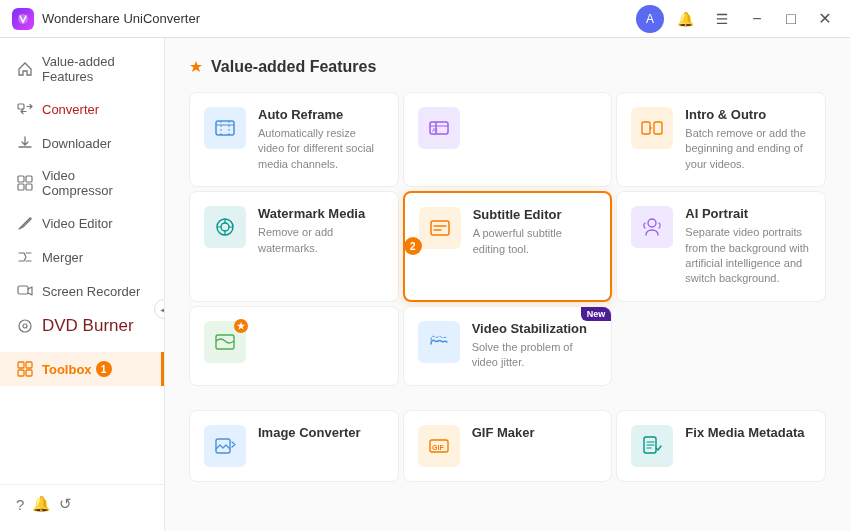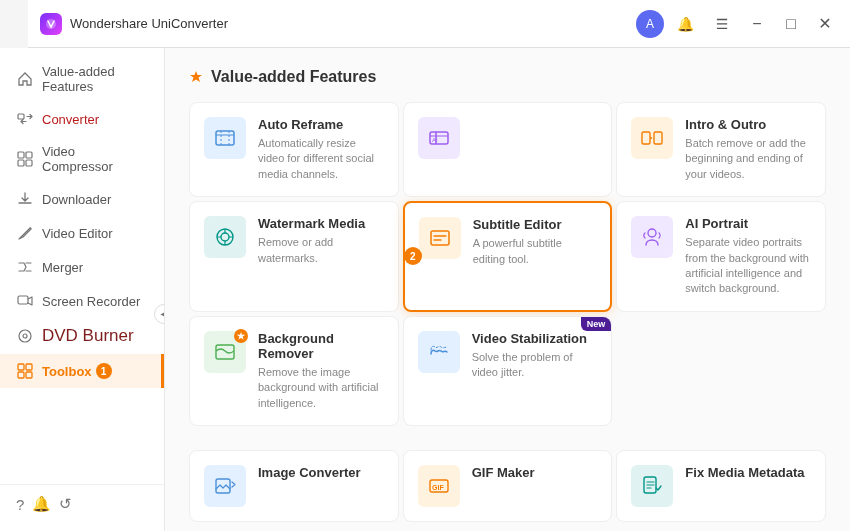--- a/index.html
+++ b/index.html
@@ -9,27 +9,26 @@
       font-family: 'Segoe UI', Arial, sans-serif;
       background: #f5f5f5;
       overflow: hidden;
       display: flex;
       flex-direction: column;
     }
 
     
     .title-bar {
       background: #ffffff;
-      height: 48px;
+      height: 38px;
       display: flex;
       align-items: center;
       padding: 0 12px;
       border-bottom: 1px solid #e0e0e0;
       user-select: none;
-      margin-left: 28px;
     }
     .title-bar-logo {
       width: 22px;
       height: 22px;
       background: linear-gradient(135deg, #7b2ff7, #e040fb);
       border-radius: 6px;
       display: flex;
       align-items: center;
       justify-content: center;
       color: white;
@@ -100,20 +99,21 @@
       color: #555;
       font-size: 13px;
       border-radius: 0;
       position: relative;
     }
     .sidebar-item.active {
       background: #fff3e8;
       color: #f57c00;
       font-weight: 600;
       border-right: 3px solid #f57c00;
+      margin-top: 8px;
     }
     .sidebar-item .icon {
       width: 18px;
       height: 18px;
       margin-right: 8px;
       display: flex;
       align-items: center;
       justify-content: center;
       font-size: 14px;
       flex-shrink: 0;
@@ -309,42 +309,42 @@
           <path d="M10 5.5H15M13 3.5L15 5.5L13 7.5" stroke="#777" stroke-width="1.2" stroke-linecap="round"></path>
           <path d="M9 10.5H4M6 8.5L4 10.5L6 12.5" stroke="#777" stroke-width="1.2" stroke-linecap="round"></path>
         </svg>
       </span>
       <span style="font-size:13px;color:#b91c1c;">Converter</span>
     </div>
 
     <div class="sidebar-item">
       <span class="icon">
         <svg width="16" height="16" viewBox="0 0 16 16" fill="none">
+          <path d="M8 2V10M5 7L8 10L11 7" stroke="#777" stroke-width="1.3" stroke-linecap="round"></path>
+          <path d="M2 12H14" stroke="#777" stroke-width="1.3" stroke-linecap="round"></path>
+        </svg>
+      </span>
+      <span style="font-size:13px;color:#555;">Downloader</span>
+    </div>
+
+    <div class="sidebar-item">
+      <span class="icon">
+        <svg width="16" height="16" viewBox="0 0 16 16" fill="none">
           <rect x="1" y="1" width="6" height="6" rx="1" stroke="#777" stroke-width="1.2"></rect>
           <rect x="9" y="1" width="6" height="6" rx="1" stroke="#777" stroke-width="1.2"></rect>
           <rect x="1" y="9" width="6" height="6" rx="1" stroke="#777" stroke-width="1.2"></rect>
           <rect x="9" y="9" width="6" height="6" rx="1" stroke="#777" stroke-width="1.2"></rect>
         </svg>
       </span>
       <span style="font-size:13px;color:#555;">Video Compressor</span>
     </div>
 
     <div class="sidebar-item">
       <span class="icon">
         <svg width="16" height="16" viewBox="0 0 16 16" fill="none">
-          <path d="M8 2V10M5 7L8 10L11 7" stroke="#777" stroke-width="1.3" stroke-linecap="round"></path>
-          <path d="M2 12H14" stroke="#777" stroke-width="1.3" stroke-linecap="round"></path>
-        </svg>
-      </span>
-      <span style="font-size:13px;color:#555;">Downloader</span>
-    </div>
-
-    <div class="sidebar-item">
-      <span class="icon">
-        <svg width="16" height="16" viewBox="0 0 16 16" fill="none">
           <path d="M2 14L5 11L11 5L13 3L14 4L12 6L6 12L2 14Z" stroke="#777" stroke-width="1.2" stroke-linejoin="round"></path>
           <circle cx="13.5" cy="3.5" r="1" fill="#777"></circle>
         </svg>
       </span>
       <span style="font-size:13px;color:#555;">Video Editor</span>
     </div>
 
     <div class="sidebar-item">
       <span class="icon">
         <svg width="16" height="16" viewBox="0 0 16 16" fill="none">
@@ -496,24 +496,20 @@
       </div>
 
       <div class="feature-card">
         <div class="card-icon-wrap green" style="position:relative;">
           <svg width="24" height="24" viewBox="0 0 24 24" fill="none">
             <rect x="3" y="5" width="18" height="14" rx="2" stroke="#4caf50" stroke-width="1.4"></rect>
             <path d="M3 11 Q8 7 12 11 Q16 15 21 11" stroke="#4caf50" stroke-width="1.2" fill="none"></path>
           </svg>
           <div style="position:absolute;top:-2px;right:-2px;background:#f57c00;color:white;border-radius:50%;width:14px;height:14px;font-size:9px;display:flex;align-items:center;justify-content:center;font-weight:bold;">★</div>
         </div>
-        <div class="card-content">
-          <div class="card-title">Background Remover</div>
-          <div class="card-desc">Remove the image background with artificial intelligence.</div>
-        </div>
       </div>
 
       <div class="feature-card">
         <div class="card-badge-new">New</div>
         <div class="card-icon-wrap blue">
           <svg width="24" height="24" viewBox="0 0 24 24" fill="none">
             <path d="M4 14C4 11 6 9 8 11C10 13 12 9 14 11C16 13 18 10 20 12" stroke="#4a90d9" stroke-width="1.5" fill="none" stroke-linecap="round"></path>
             <path d="M4 10C4 7 6 5 8 7C10 9 12 5 14 7C16 9 18 6 20 8" stroke="#4a90d9" stroke-width="1" fill="none" stroke-dasharray="2 2" stroke-linecap="round"></path>
           </svg>
         </div>

